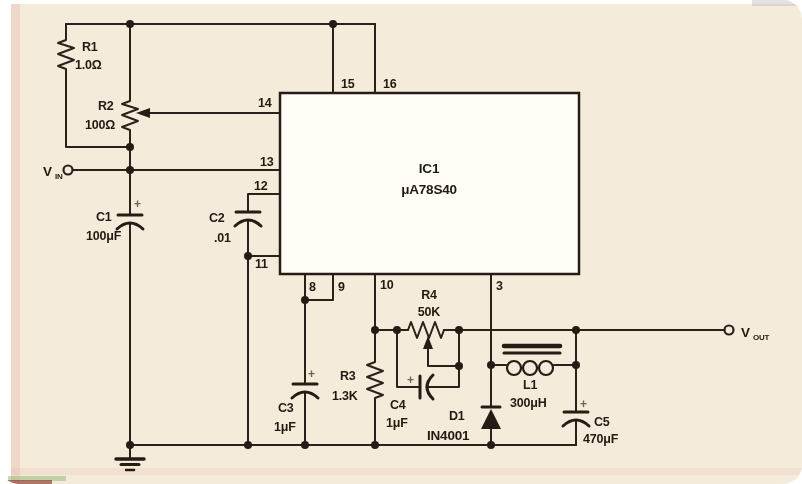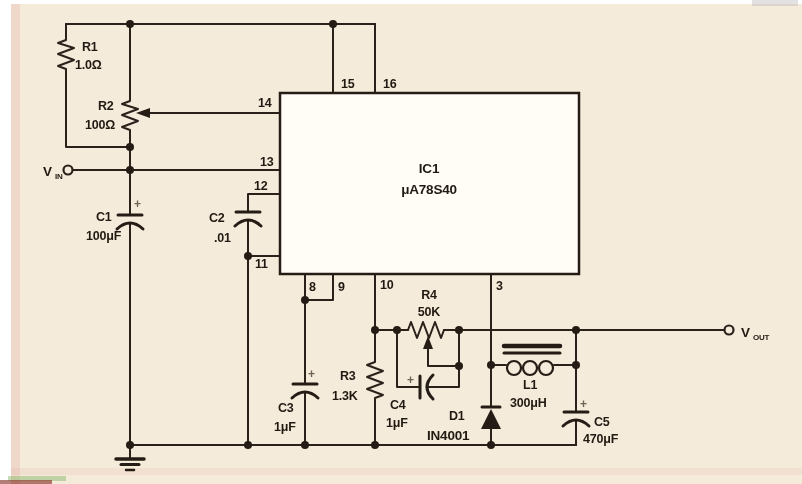--- a/index.html
+++ b/index.html
@@ -1,16 +1,16 @@
 <!DOCTYPE html>
 <html><head>
 <meta charset="utf-8">
 <style>
   html,body{margin:0;padding:0;background:#ffffff;}
-  #stage{position:relative;width:802px;height:484px;background:#ffffff;overflow:hidden;}
+  #stage{position:relative;width:802px;height:484px;background:#ffffff;overflow:hidden;border-radius:19px;}
   svg{position:absolute;left:0;top:0;display:block;}
   svg text{font-family:"Liberation Sans","DejaVu Sans",sans-serif;font-weight:bold;fill:#211a12;letter-spacing:-0.2px;}
   .lbl{font-size:12.5px;}
   .lbl-big{font-size:13.5px;}
   .pin{font-size:12.5px;}
   .sub{font-size:8px;}
   .plus{font-size:12px;fill:#6e6255;}
   .wire{stroke:#2a211a;stroke-width:2;fill:none;stroke-linecap:round;stroke-linejoin:round;}
   .plate{stroke:#241c15;stroke-width:3;fill:none;stroke-linecap:round;}
   .core{stroke:#241c15;fill:none;stroke-linecap:round;}

